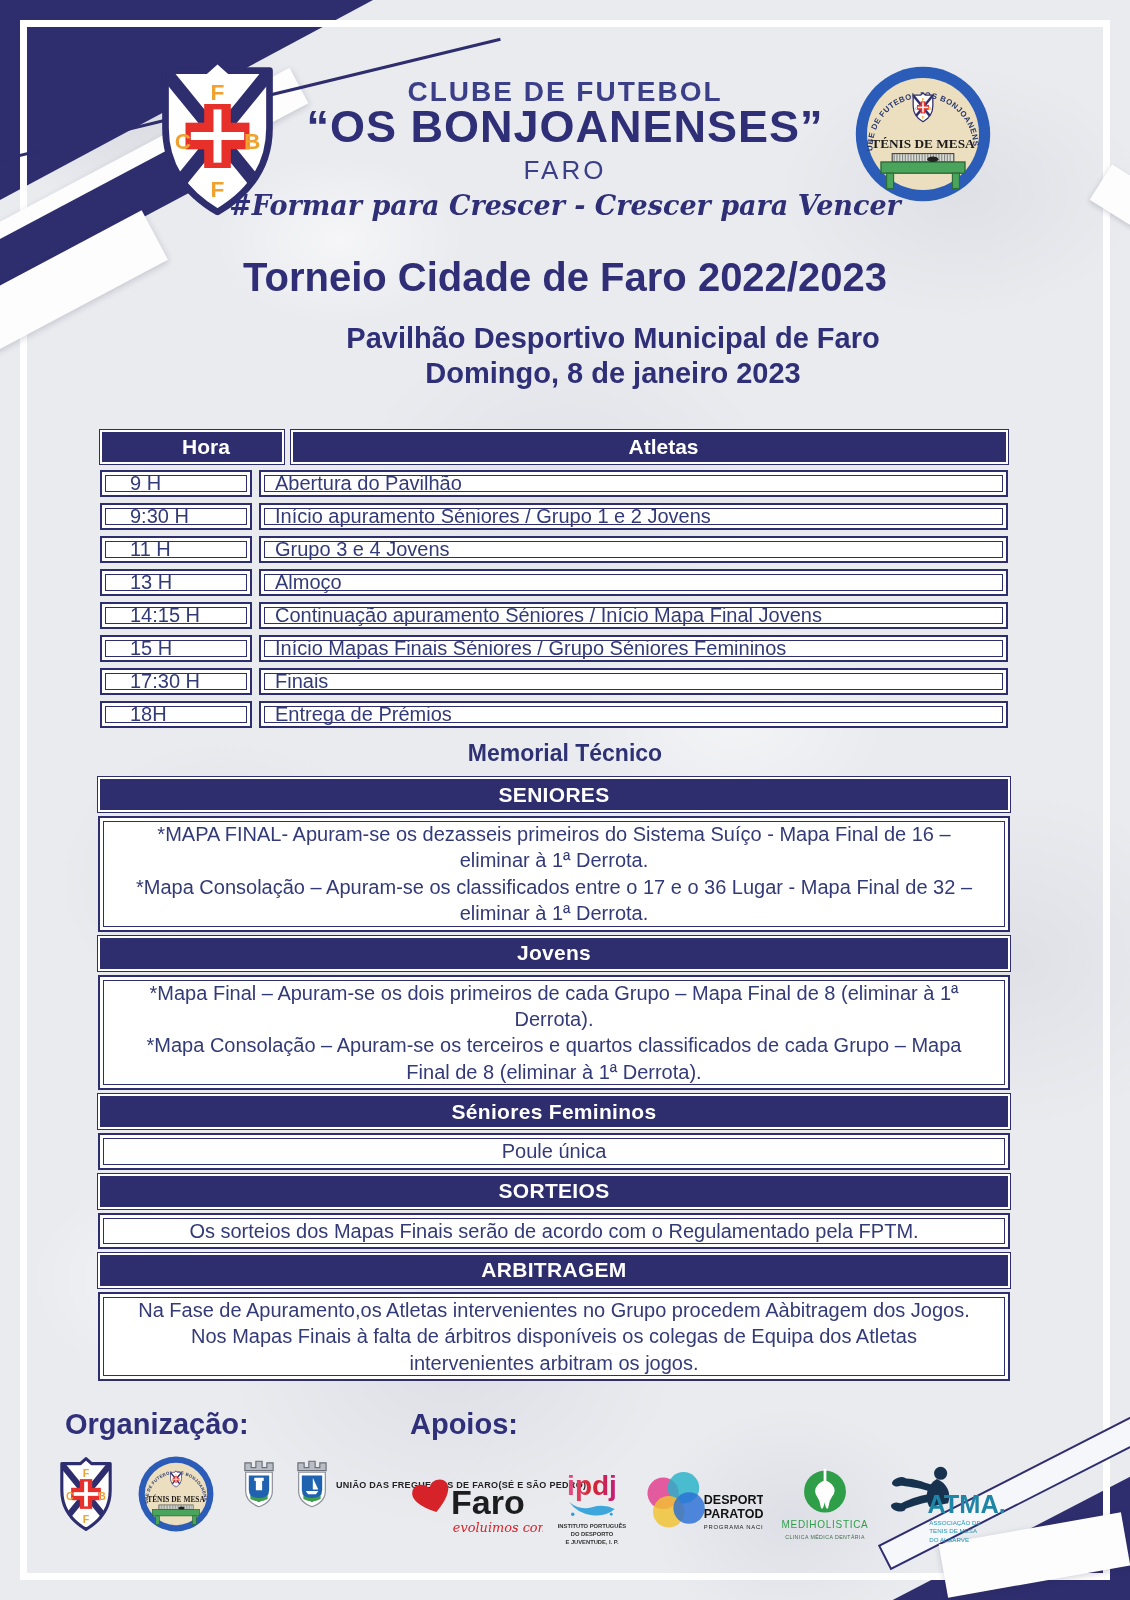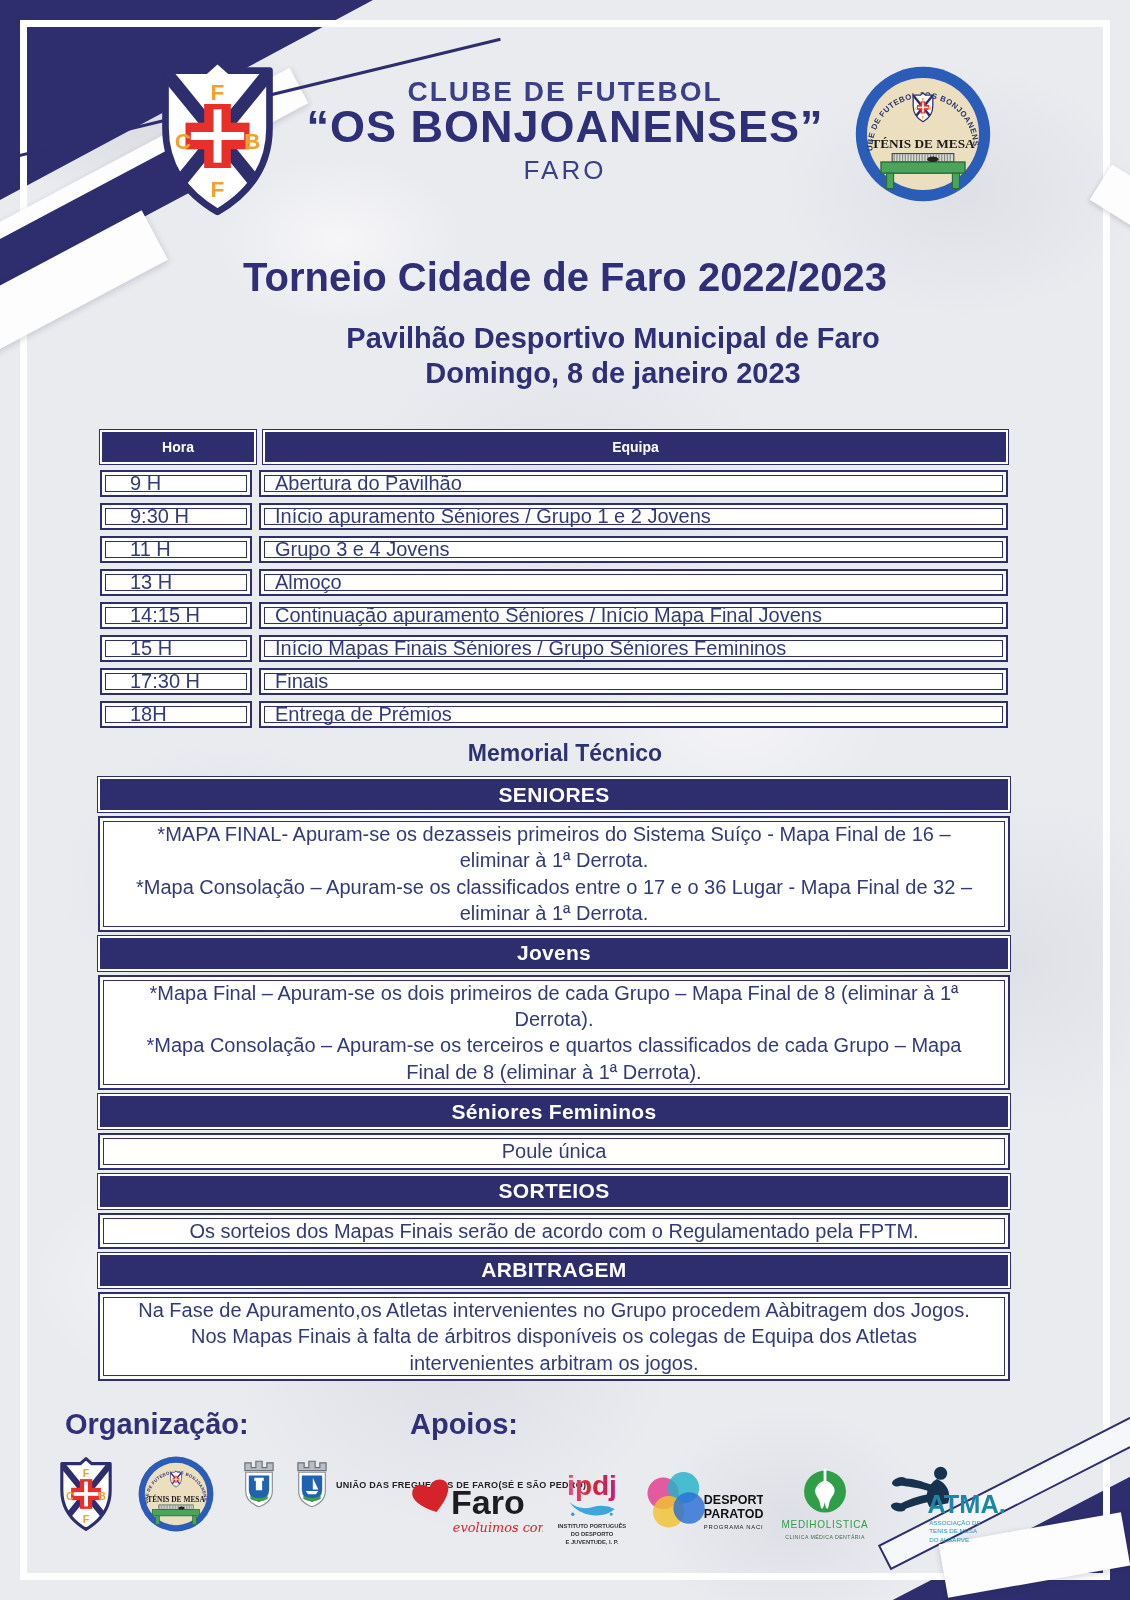--- a/index.html
+++ b/index.html
@@ -45,21 +45,21 @@
   .sub1{top:322px;font-size:29px;font-weight:700;margin-left:48px;}
   .sub2{top:357px;font-size:29px;font-weight:700;margin-left:48px;}
   
   .dbox{background:#fff;border:2px solid var(--navy);box-shadow:inset 0 0 0 3px #fff,inset 0 0 0 4px var(--navy);}
   .nbar{background:var(--navy);border:2px solid #fff;outline:1px solid var(--navy);color:#fff;font-weight:bold;display:flex;align-items:center;justify-content:center;}
   
   .sched{position:absolute;left:100px;top:430px;width:908px;z-index:4;}
   .srow{display:flex;gap:7px;margin-bottom:6px;}
   .hcell{width:152px;}
   .ecell{flex:1;}
-  .sched .nbar{height:30px;font-size:14px;}
+  .sched .nbar{height:30px;font-size:21px;padding-left:28px;}
   .sched .dbox{height:27px;display:flex;align-items:center;font-size:20px;color:var(--txt);}
   .hcell.dbox{padding-left:28px;box-sizing:border-box;width:152px;}
   .ecell.dbox{padding-left:14px;box-sizing:border-box;}
   
   .mem-title{top:740px;font-size:23px;font-weight:800;color:#2e3274;}
   .sections{position:absolute;left:98px;top:777px;width:912px;display:flex;flex-direction:column;gap:4px;z-index:4;}
   .sec-head{height:31px;font-size:21px;letter-spacing:.3px;}
   .sec-body{padding:3px 30px;font-size:20px;line-height:1.32;color:var(--txt);text-align:center;}
   .sec-body p{margin:0;}
   
@@ -155,29 +155,30 @@
 
   <svg class="logo-shield">
       <use href="#cfb-shield"></use>
     </svg>
   <svg class="logo-badge">
       <use href="#tdm-badge"></use>
     </svg>
   <div class="ctext club-line">CLUBE DE FUTEBOL</div>
   <div class="ctext club-name">“OS BONJOANENSES”</div>
   <div class="ctext club-city">FARO</div>
+  <div class="ctext slogan">#Formar para Crescer - Crescer para Vencer</div>
 
   <div class="ctext title">Torneio Cidade de Faro 2022/2023</div>
   <div class="ctext sub1">Pavilhão Desportivo Municipal de Faro</div>
   <div class="ctext sub2">Domingo, 8 de janeiro 2023</div>
 
   <div class="sched">
     <div class="srow">
       <div class="hcell nbar">Hora</div>
-      <div class="ecell nbar">Equipa</div>
+      <div class="ecell nbar">Atletas</div>
     </div>
     <div class="srow">
       <div class="hcell dbox">9 H</div>
       <div class="ecell dbox">Abertura do Pavilhão</div>
     </div>
     <div class="srow">
       <div class="hcell dbox">9:30 H</div>
       <div class="ecell dbox">Início apuramento Séniores / Grupo 1 e 2 Jovens</div>
     </div>
     <div class="srow">

